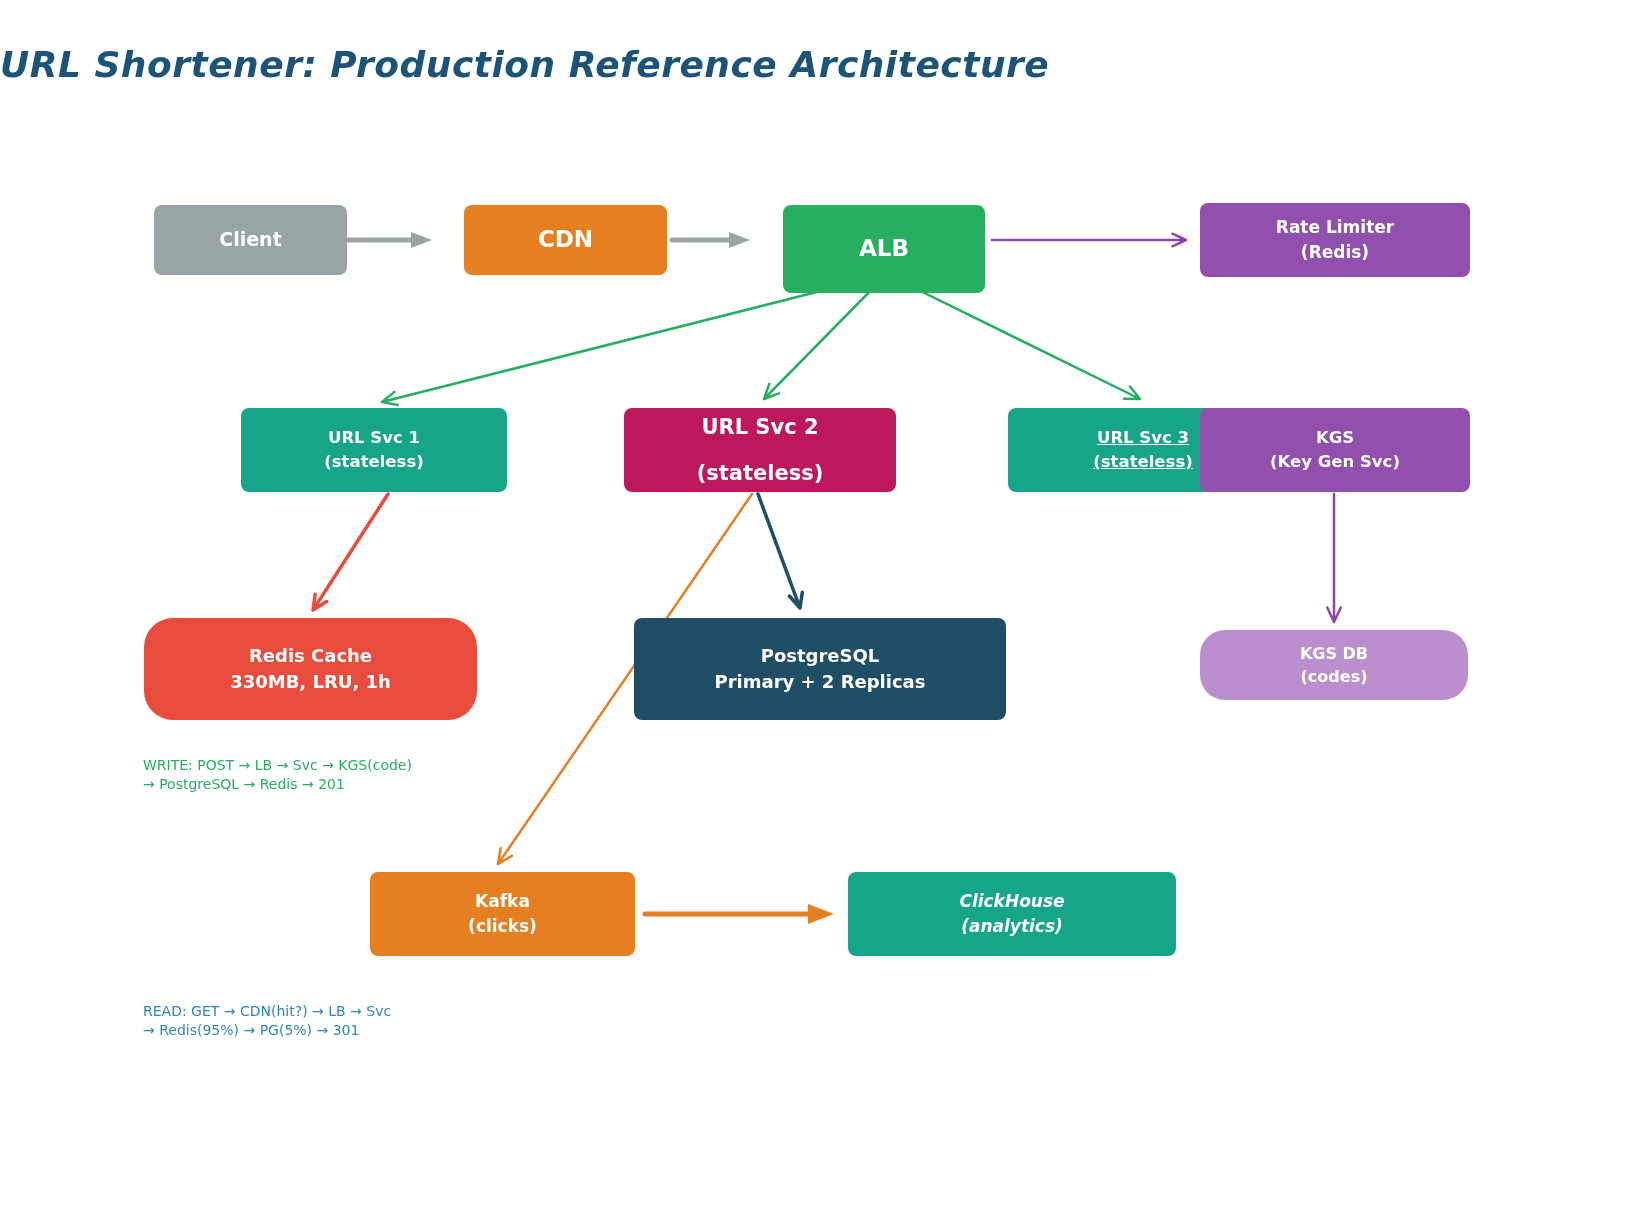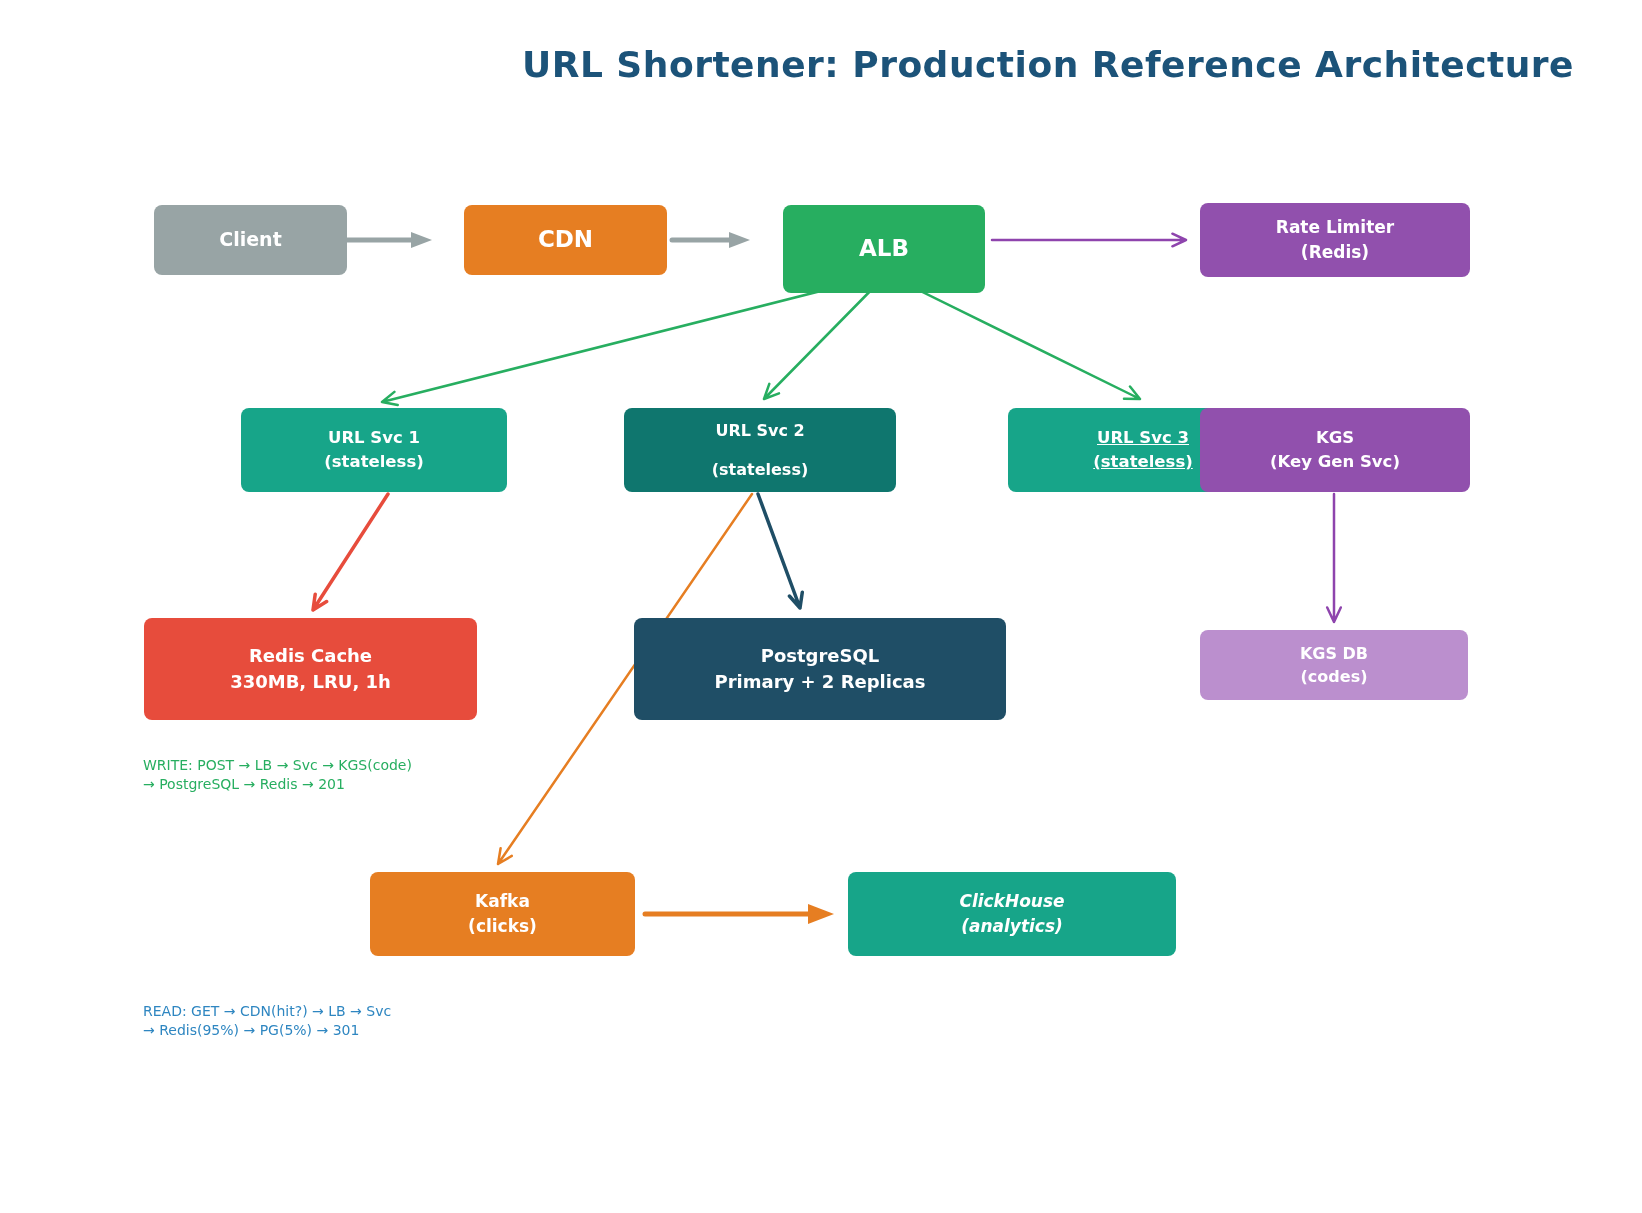--- a/index.html
+++ b/index.html
@@ -6,43 +6,44 @@
   html,body{margin:0;padding:0;background:#ffffff;}
   .canvas{
     position:relative;
     width:1642px;height:1213px;
     background:#ffffff;
     overflow:hidden;
     font-family:"DejaVu Sans","Liberation Sans",sans-serif;
   }
   .title{
     position:absolute;left:0;top:44px;width:1574px;
-    margin:0;text-align:right;
+    margin:0;text-align:left;
     font-size:36px;font-weight:bold;color:#1c5379;
     letter-spacing:0.5px;
+    font-style:italic;
   }
   .arrows{position:absolute;left:0;top:0;}
   .node{
     position:absolute;
     border-radius:8px;
     color:#ffffff;font-weight:bold;text-align:center;
     display:flex;flex-direction:column;align-items:center;justify-content:center;
     line-height:1.45;
   }
   #n-client{left:154px;top:205px;width:193px;height:70px;background:#98a4a5;font-size:19px;}
   #n-cdn{left:464px;top:205px;width:203px;height:70px;background:#e67e22;font-size:23px;}
   #n-alb{left:783px;top:205px;width:202px;height:88px;background:#27ae60;font-size:23px;}
   #n-rate-limiter{left:1200px;top:203px;width:270px;height:74px;background:#9150ad;font-size:17px;}
   #n-url-svc-1{left:241px;top:408px;width:266px;height:84px;background:#17a589;font-size:16.5px;}
-  #n-url-svc-2{left:624px;top:408px;width:272px;height:84px;background:#0f766e;font-size:16px;gap:16px;}
+  #n-url-svc-2{left:624px;top:408px;width:272px;height:84px;background:#be185d;font-size:21px;gap:16px;}
   #n-url-svc-3{left:1008px;top:408px;width:270px;height:84px;background:#17a589;font-size:16.5px;z-index:1;text-decoration:underline;}
   #n-kgs{left:1200px;top:408px;width:270px;height:84px;background:#9150ad;font-size:16.5px;z-index:2;}
-  #n-redis-cache{left:144px;top:618px;width:333px;height:102px;background:#e74c3c;font-size:18px;}
+  #n-redis-cache{left:144px;top:618px;width:333px;height:102px;background:#e74c3c;font-size:18px;border-radius:29px;}
   #n-postgresql{left:634px;top:618px;width:372px;height:102px;background:#1f4e66;font-size:18px;}
-  #n-kgs-db{left:1200px;top:630px;width:268px;height:70px;background:#bb8fce;font-size:16px;}
+  #n-kgs-db{left:1200px;top:630px;width:268px;height:70px;background:#bb8fce;font-size:16px;border-radius:25px;}
   #n-kafka{left:370px;top:872px;width:265px;height:84px;background:#e67e22;font-size:17px;}
   #n-clickhouse{left:848px;top:872px;width:328px;height:84px;background:#17a589;font-size:17px;font-style:italic;}
   .annotation{
     position:absolute;
     font-size:14px;line-height:1.35;font-weight:normal;
   }
   #write-note{left:143px;top:756px;color:#27ae60;}
   #read-note{left:143px;top:1002px;color:#2e86c1;}
 </style>
 </head>

